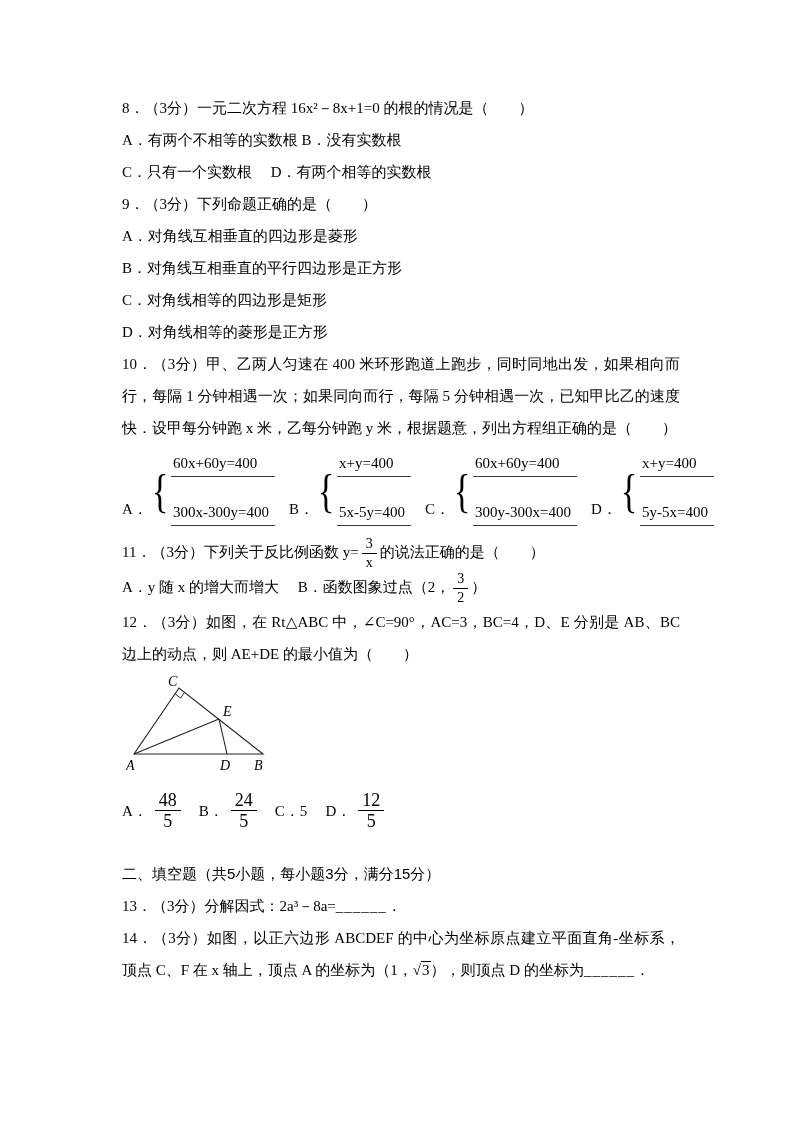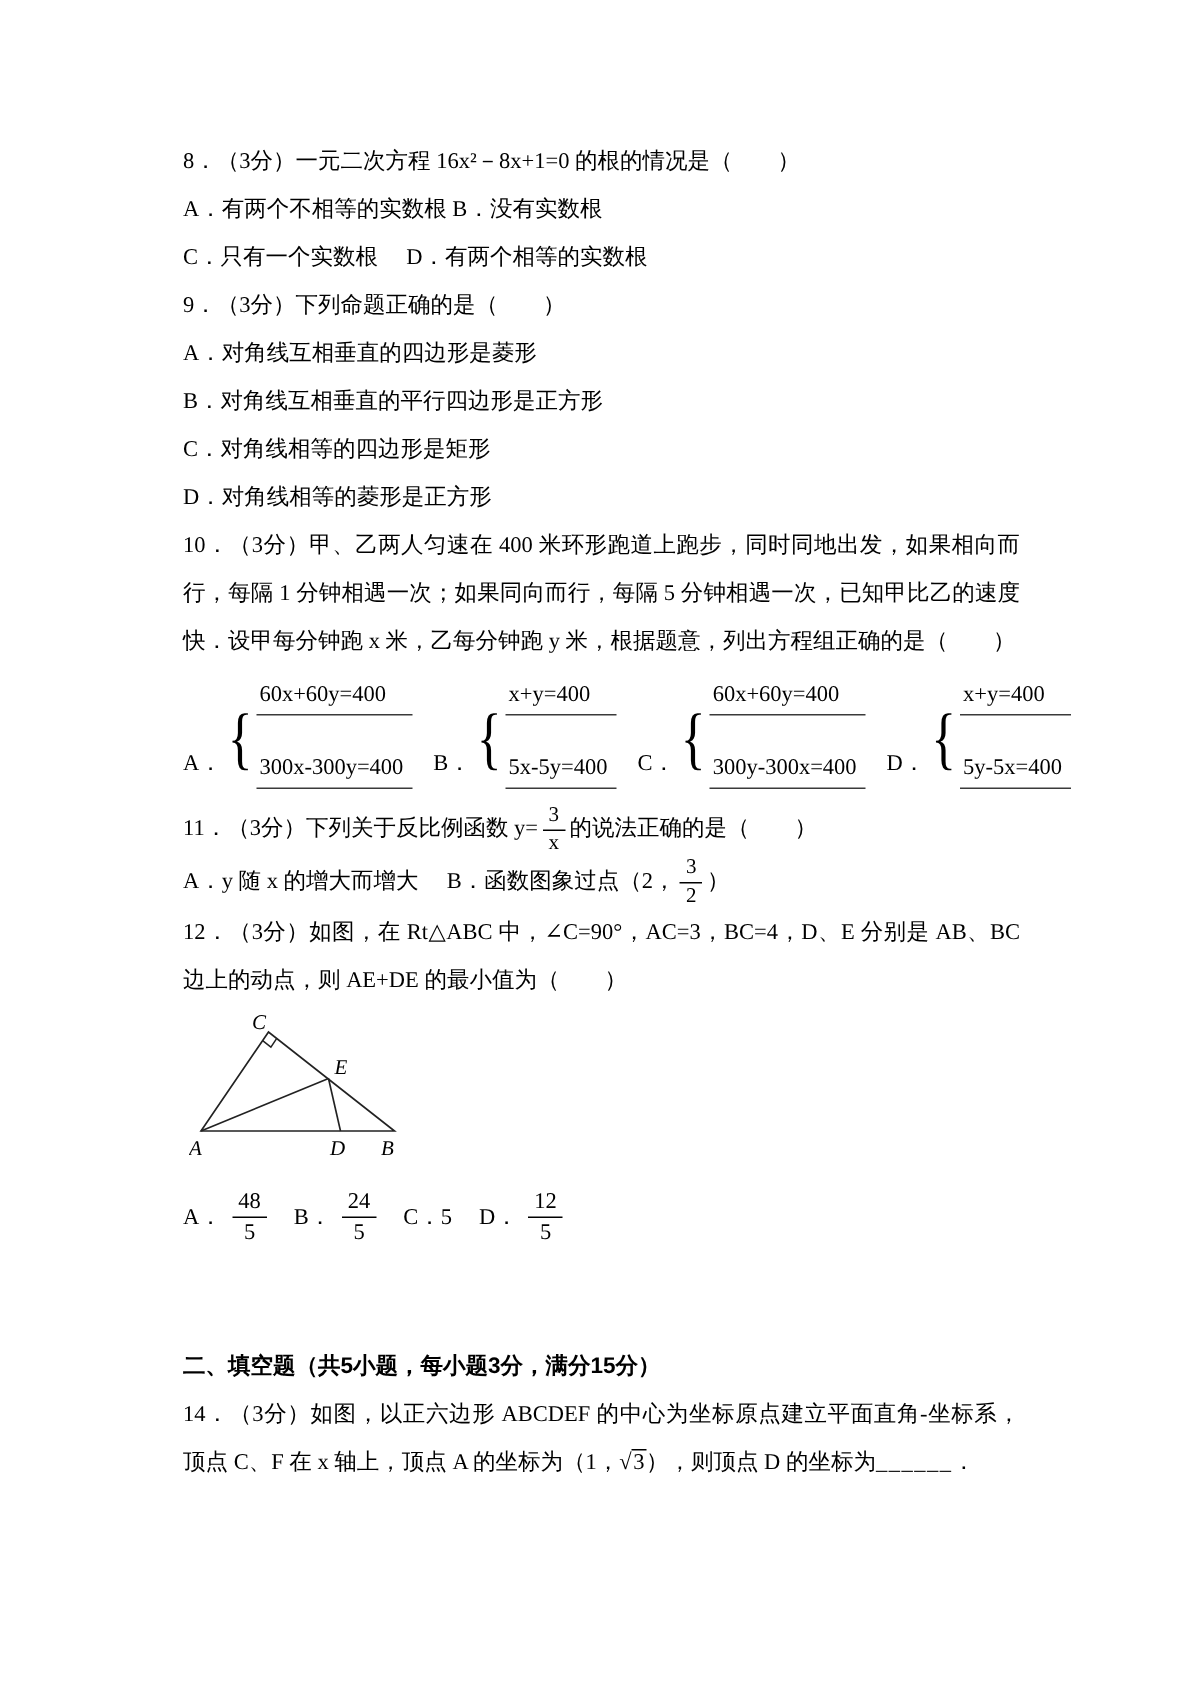--- a/index.html
+++ b/index.html
@@ -60,26 +60,26 @@
   .figure-wrap { margin: 4px 0 2px 4px; }
   .tri-label { font-style: italic; font-size: 14px; font-family: "Liberation Serif", serif; }
 
   
   .opts-frac-row {
     display: flex;
     align-items: center;
     gap: 6px;
     margin: 4px 0 2px 0;
   }
-  .opts-frac-row .frac { font-size: 15px; line-height: 18px; margin: 0 12px 0 1px; }
+  .opts-frac-row .frac { font-size: 18px; line-height: 18px; margin: 0 12px 0 1px; }
 
   .section-title {
-    font-weight: bold;
+    font-weight: normal;
     font-family: "Liberation Sans", "DejaVu Sans", sans-serif;
-    margin-top: 64px;
+    margin-top: 28px;
   }
 
   .blank { letter-spacing: 1px; }
   .sqrt-radicand { border-top: 1px solid #000; padding: 0 1px; }
 
   .gap-before-q11 { margin-top: 2px; }
 </style>
 </head>
 <body>
 
@@ -193,18 +193,21 @@
       <span>D．</span>
         <span class="frac">
           <span class="num">12</span>
           <span class="den">5</span>
         </span>
     </div>
   </div>
 
   <p class="para section-title">二、填空题（共5小题，每小题3分，满分15分）</p>
 
+  <p class="para">
+    <span>13．（3分）分解因式：2a³－8a=</span><span class="blank">______</span><span>．</span>
+  </p>
 
   <p class="para">
     <span>14．（3分）如图，以正六边形 ABCDEF 的中心为坐标原点建立平面直角-坐标系，顶点 C、F 在 x 轴上，顶点 A 的坐标为（1，</span><span>√</span><span class="sqrt-radicand">3</span><span>），则顶点 D 的坐标为</span><span class="blank">______</span><span>．</span>
   </p>
 
 </div>
 
 </body></html>

